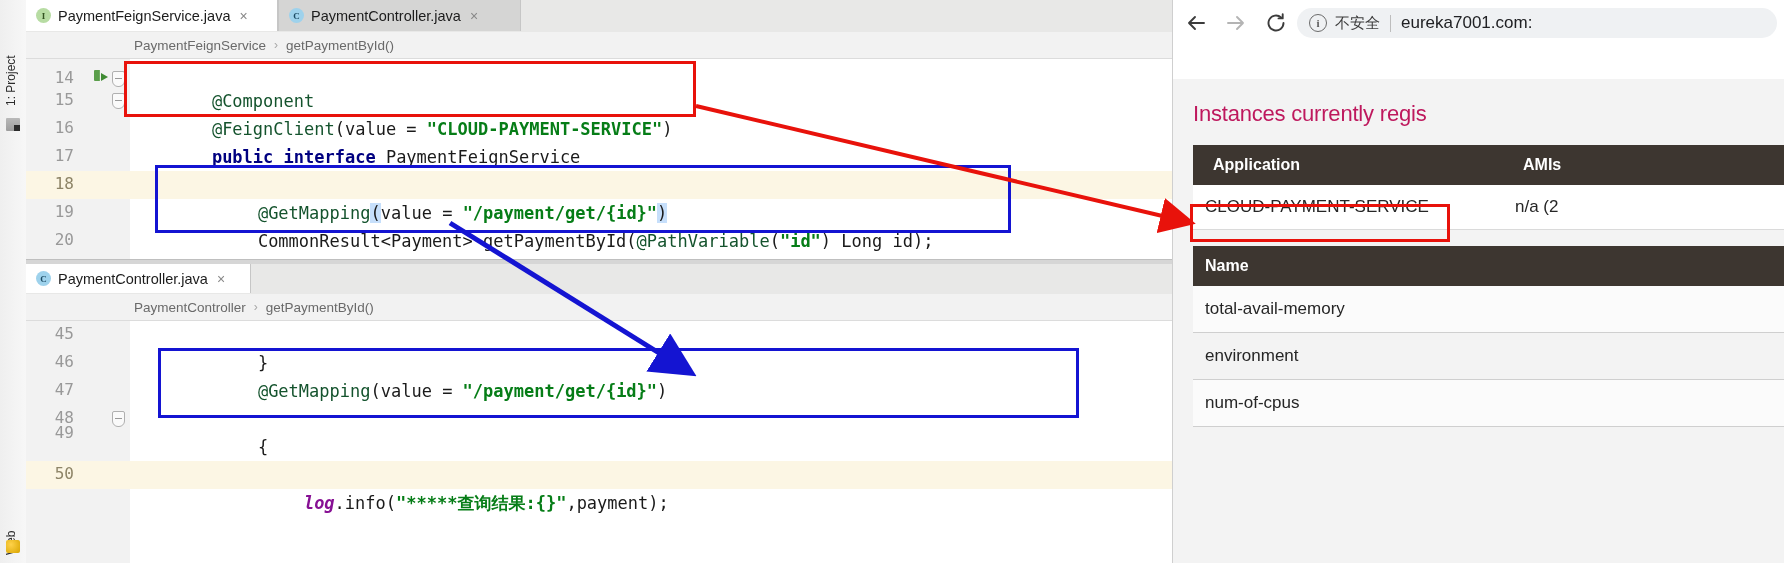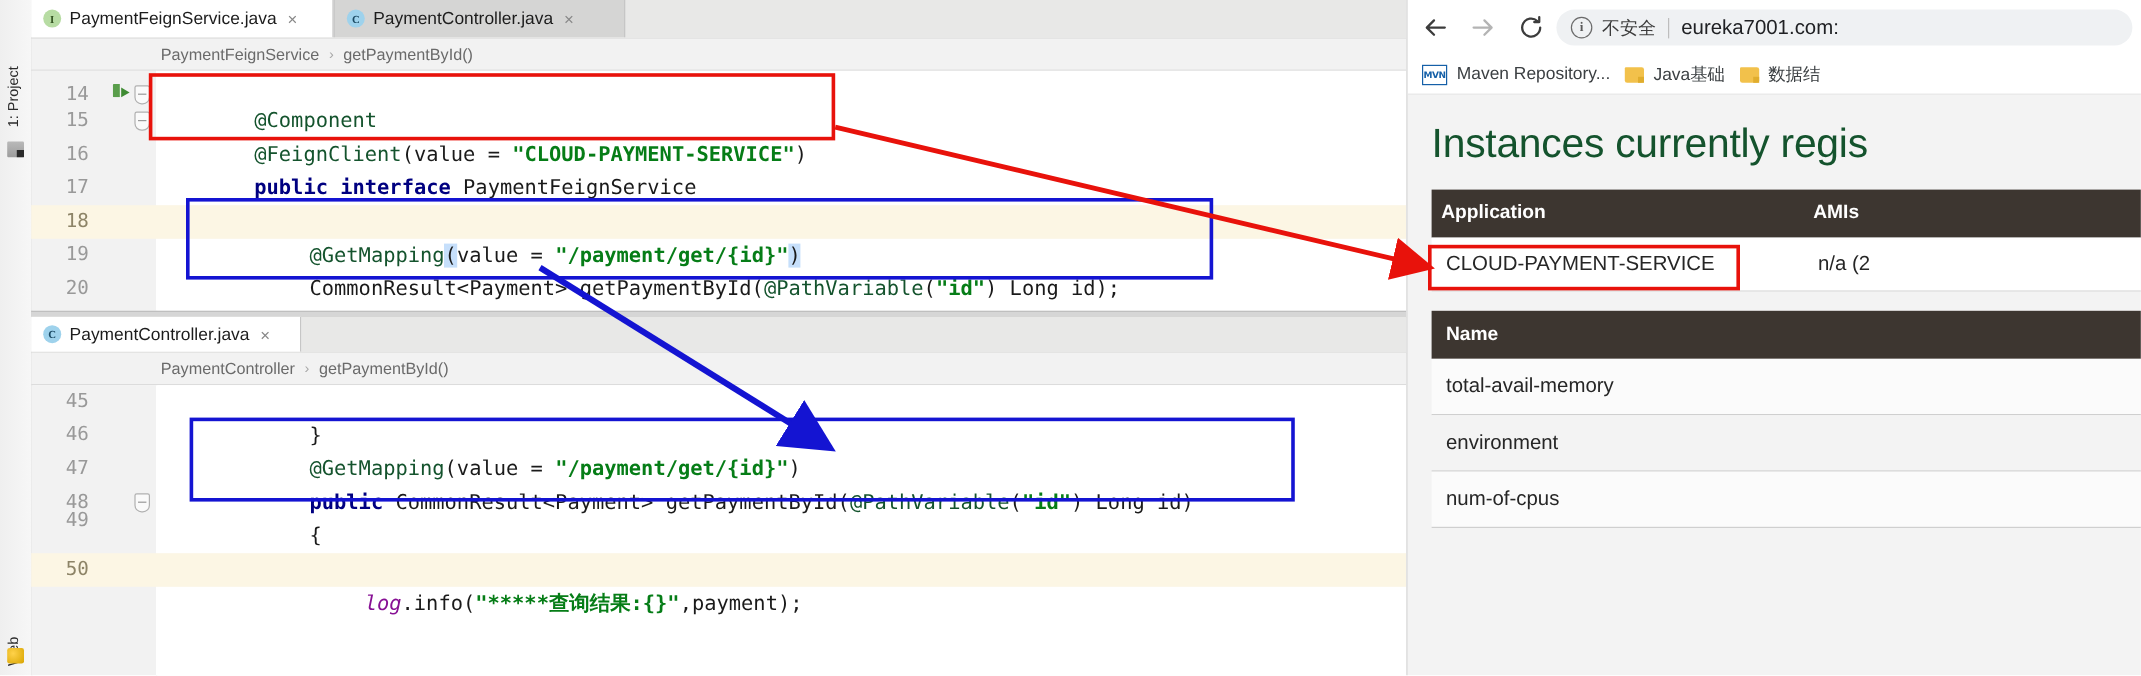--- a/index.html
+++ b/index.html
@@ -181,21 +181,21 @@
     box-sizing: border-box;
   }
   .cline.cur { background: #fcf6e4; }
 
   
   .t-ann   { color: #14532d; }
   .t-kw    { color: #000080; font-weight: bold; }
   .t-str   { color: #067d17; font-weight: bold; }
   .t-plain { color: #1a1a1a; }
   .t-field { color: #871094; font-weight: bold; }
-  .t-static{ color: #871094; font-style: italic; font-weight: normal; }
+  .t-static{ color: #871094; font-style: italic; font-weight: bold; }
   .t-sel   { background: #c6dffb; }
 
   
   .splitsep {
     position: absolute; left: 26px; width: 1146px; height: 4px;
     background: #d6d6d6; border-top:1px solid #bfbfbf; border-bottom:1px solid #bfbfbf;
   }
 
   
   .browser {
@@ -279,35 +279,35 @@
 
   .br-content {
     position: absolute; left: 0; top: 79px;
     width: 612px; height: 484px;
     background: #f3f3f3;
     overflow: hidden;
     padding-left: 20px;
     box-sizing: border-box;
   }
   .eu-h2 {
-    font-size: 34px; color: #14532d; font-weight: normal;
+    font-size: 22px; color: #be185d; font-weight: normal;
     margin: 22px 0 0 0; white-space: nowrap;
     letter-spacing: -0.2px;
   }
   .eu-table {
     margin-top: 18px;
     width: 620px;
   }
   .eu-thead {
     background: #3d3630;
     height: 40px;
     display: flex; align-items: center;
     color: #ffffff; font-size: 16px; font-weight: bold;
   }
-  .eu-th-app { padding-left: 8px; width: 310px; }
+  .eu-th-app { padding-left: 20px; width: 310px; }
   .eu-th-ami { }
   .eu-row {
     height: 44px; display: flex; align-items: center;
     font-size: 17px; color: #262626;
     background: #ffffff;
     border-bottom: 1px solid #dadada;
   }
   .eu-row .c1 { padding-left: 12px; width: 310px; }
   .eu-h2.general { margin-top: 26px; }
   .gi-table { margin-top: 16px; width: 620px; }
@@ -464,23 +464,20 @@
       </div>
     </div>
 
     <div class="codepane" style="left:130px; top:321px; width:1042px; height:242px;">
       <div class="cline" style="top:0; padding-left:46px;">
         <span class="t-plain">}</span>
       </div>
       <div class="cline" style="top:28px; padding-left:46px;">
         <span class="t-ann">@GetMapping</span><span class="t-plain">(value = </span><span class="t-str">"/payment/get/{id}"</span><span class="t-plain">)</span>
       </div>
-      <div class="cline" style="top:56px; padding-left:46px;">
-        <span class="t-kw">public </span><span class="t-plain">CommonResult&lt;Payment&gt; getPaymentById(</span><span class="t-ann">@PathVariable</span><span class="t-plain">(</span><span class="t-str">"id"</span><span class="t-plain">) Long id)</span>
-      </div>
       <div class="cline" style="top:84px; padding-left:46px;">
         <span class="t-plain">{</span>
       </div>
       <div class="cline" style="top:112px; padding-left:92px;">
         <span class="t-plain">Payment payment = </span><span class="t-field">paymentService</span><span class="t-plain">.getPaymentById(id);</span>
       </div>
       <div class="cline cur" style="top:140px; padding-left:92px;">
         <span class="t-static">log</span><span class="t-plain">.info(</span><span class="t-str">"*****查询结果:{}"</span><span class="t-plain">,payment);</span>
       </div>
     </div>
@@ -507,34 +504,20 @@
       </div>
 
       <div class="omnibox">
         <span class="info-ico">i</span>
         <span class="nsec">不安全</span>
         <span class="omni-div"></span>
         <span class="omni-url">eureka7001.com:</span>
       </div>
     </div>
 
-    <div class="br-bookmarks">
-      <div class="bm">
-        <span class="bm-mvn">MVN</span>
-        <span>Maven Repository...</span>
-      </div>
-      <div class="bm">
-        <span class="bm-folder"></span>
-        <span>Java基础</span>
-      </div>
-      <div class="bm">
-        <span class="bm-folder"></span>
-        <span>数据结</span>
-      </div>
-    </div>
 
     <div class="br-content">
       <h2 class="eu-h2">Instances currently regis</h2>
 
       <div class="eu-table">
         <div class="eu-thead">
           <span class="eu-th-app">Application</span>
           <span class="eu-th-ami">AMIs</span>
         </div>
         <div class="eu-row">

